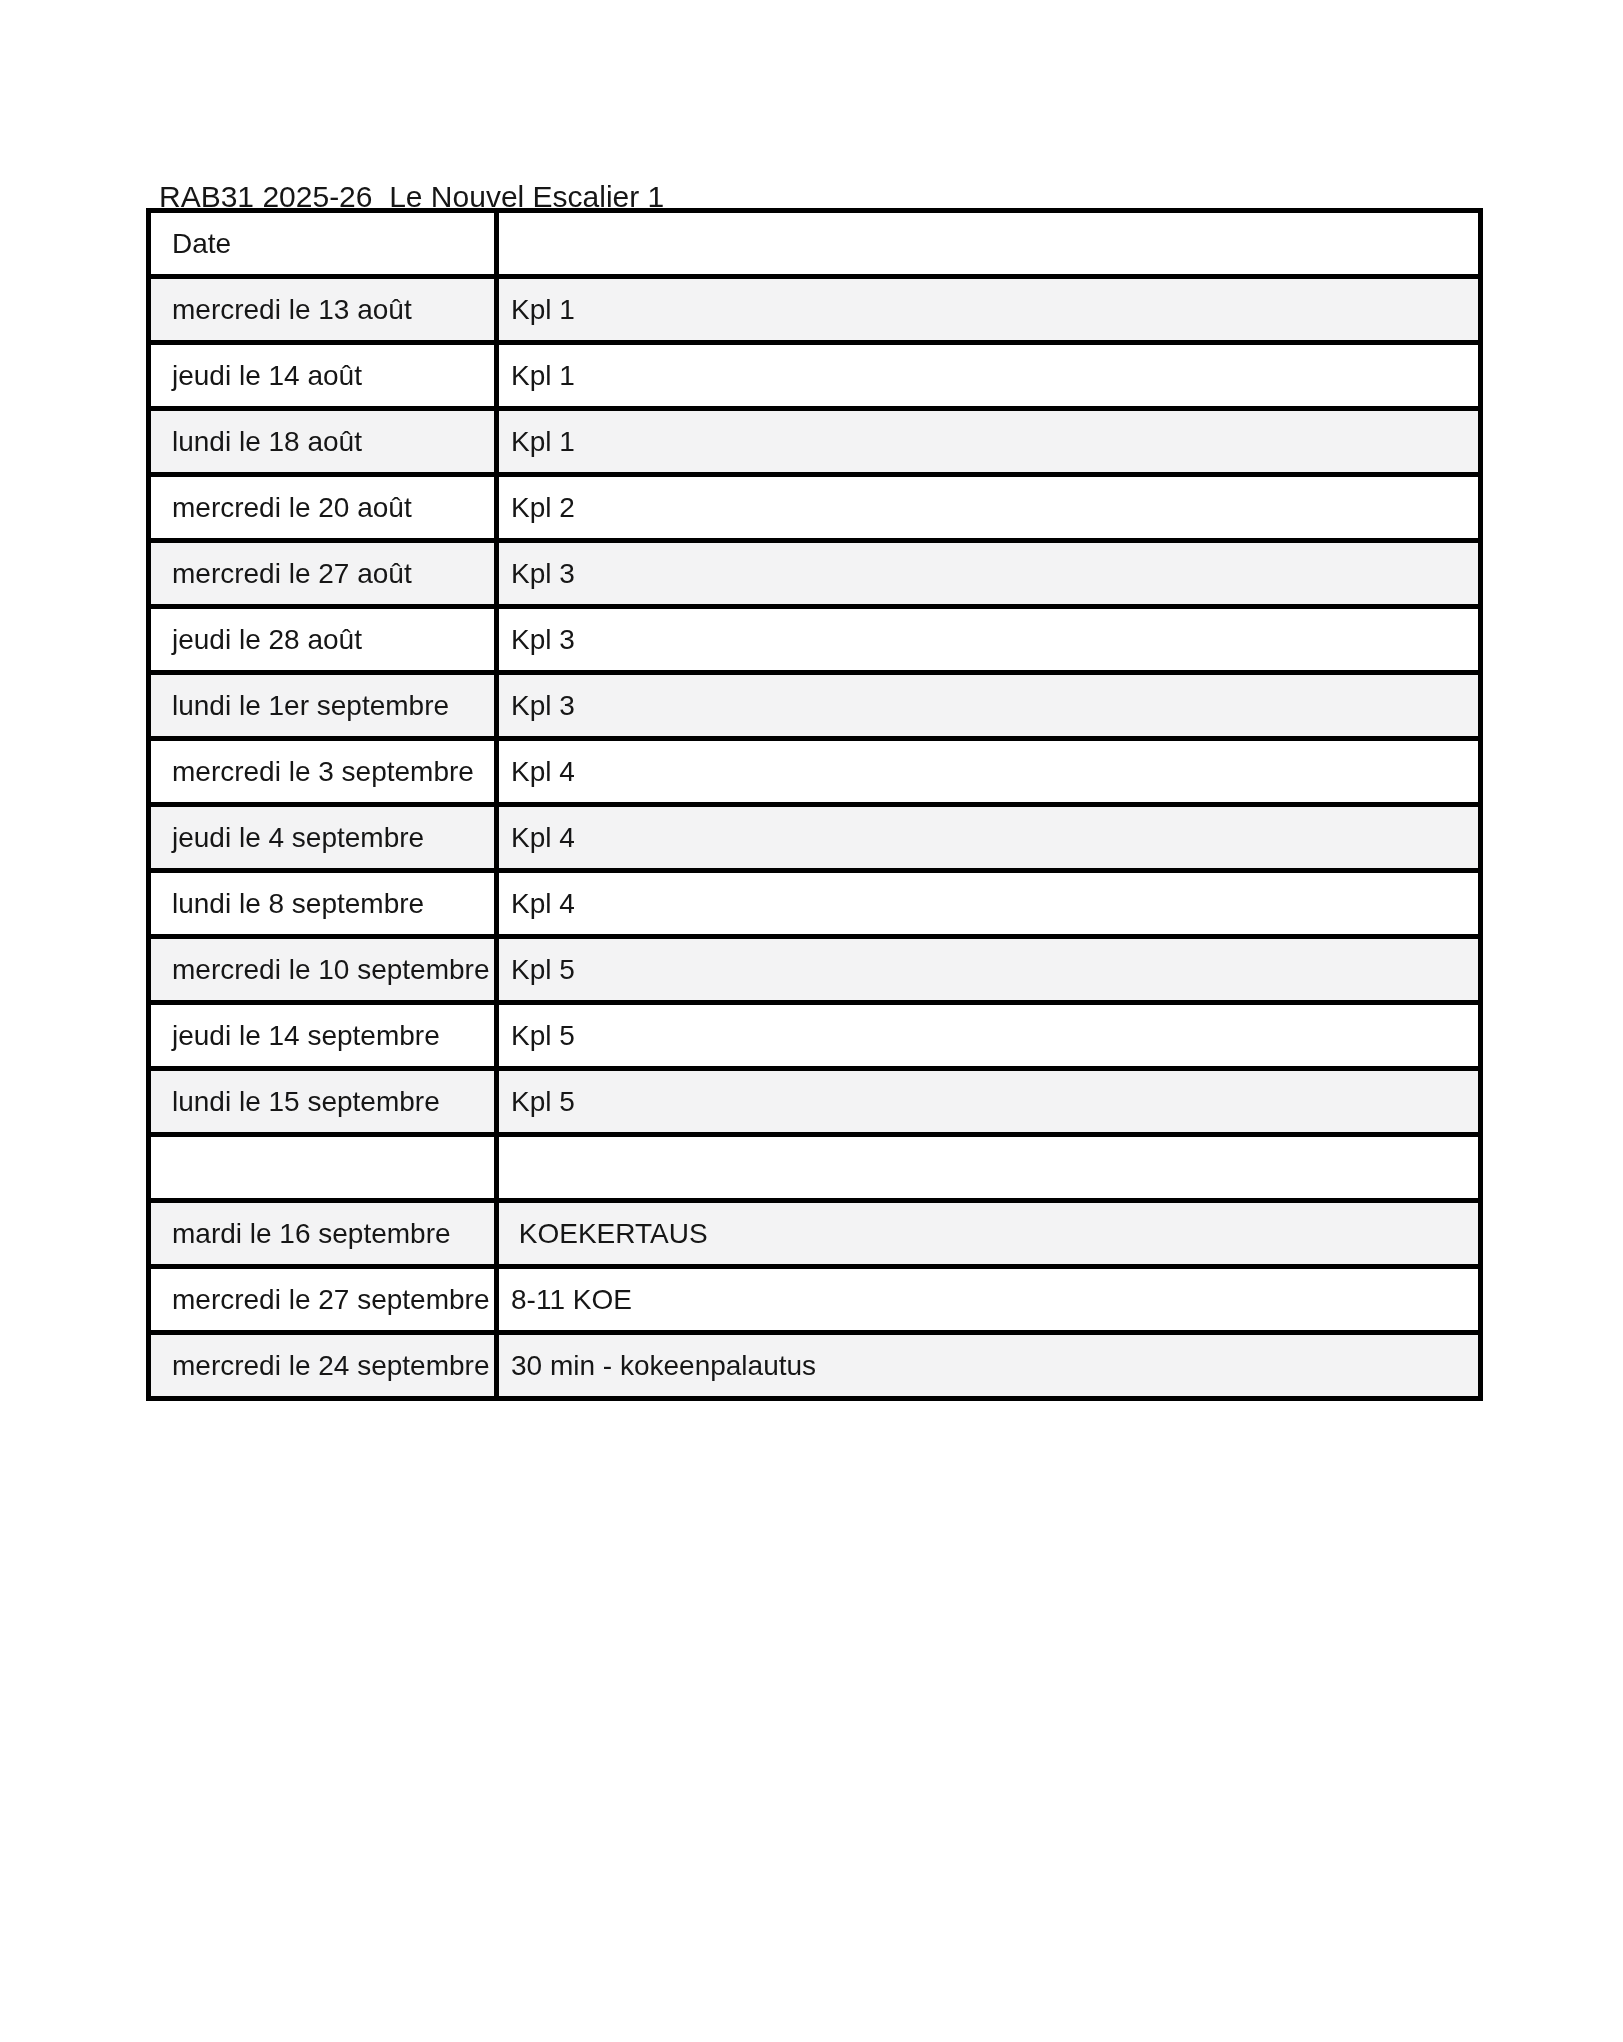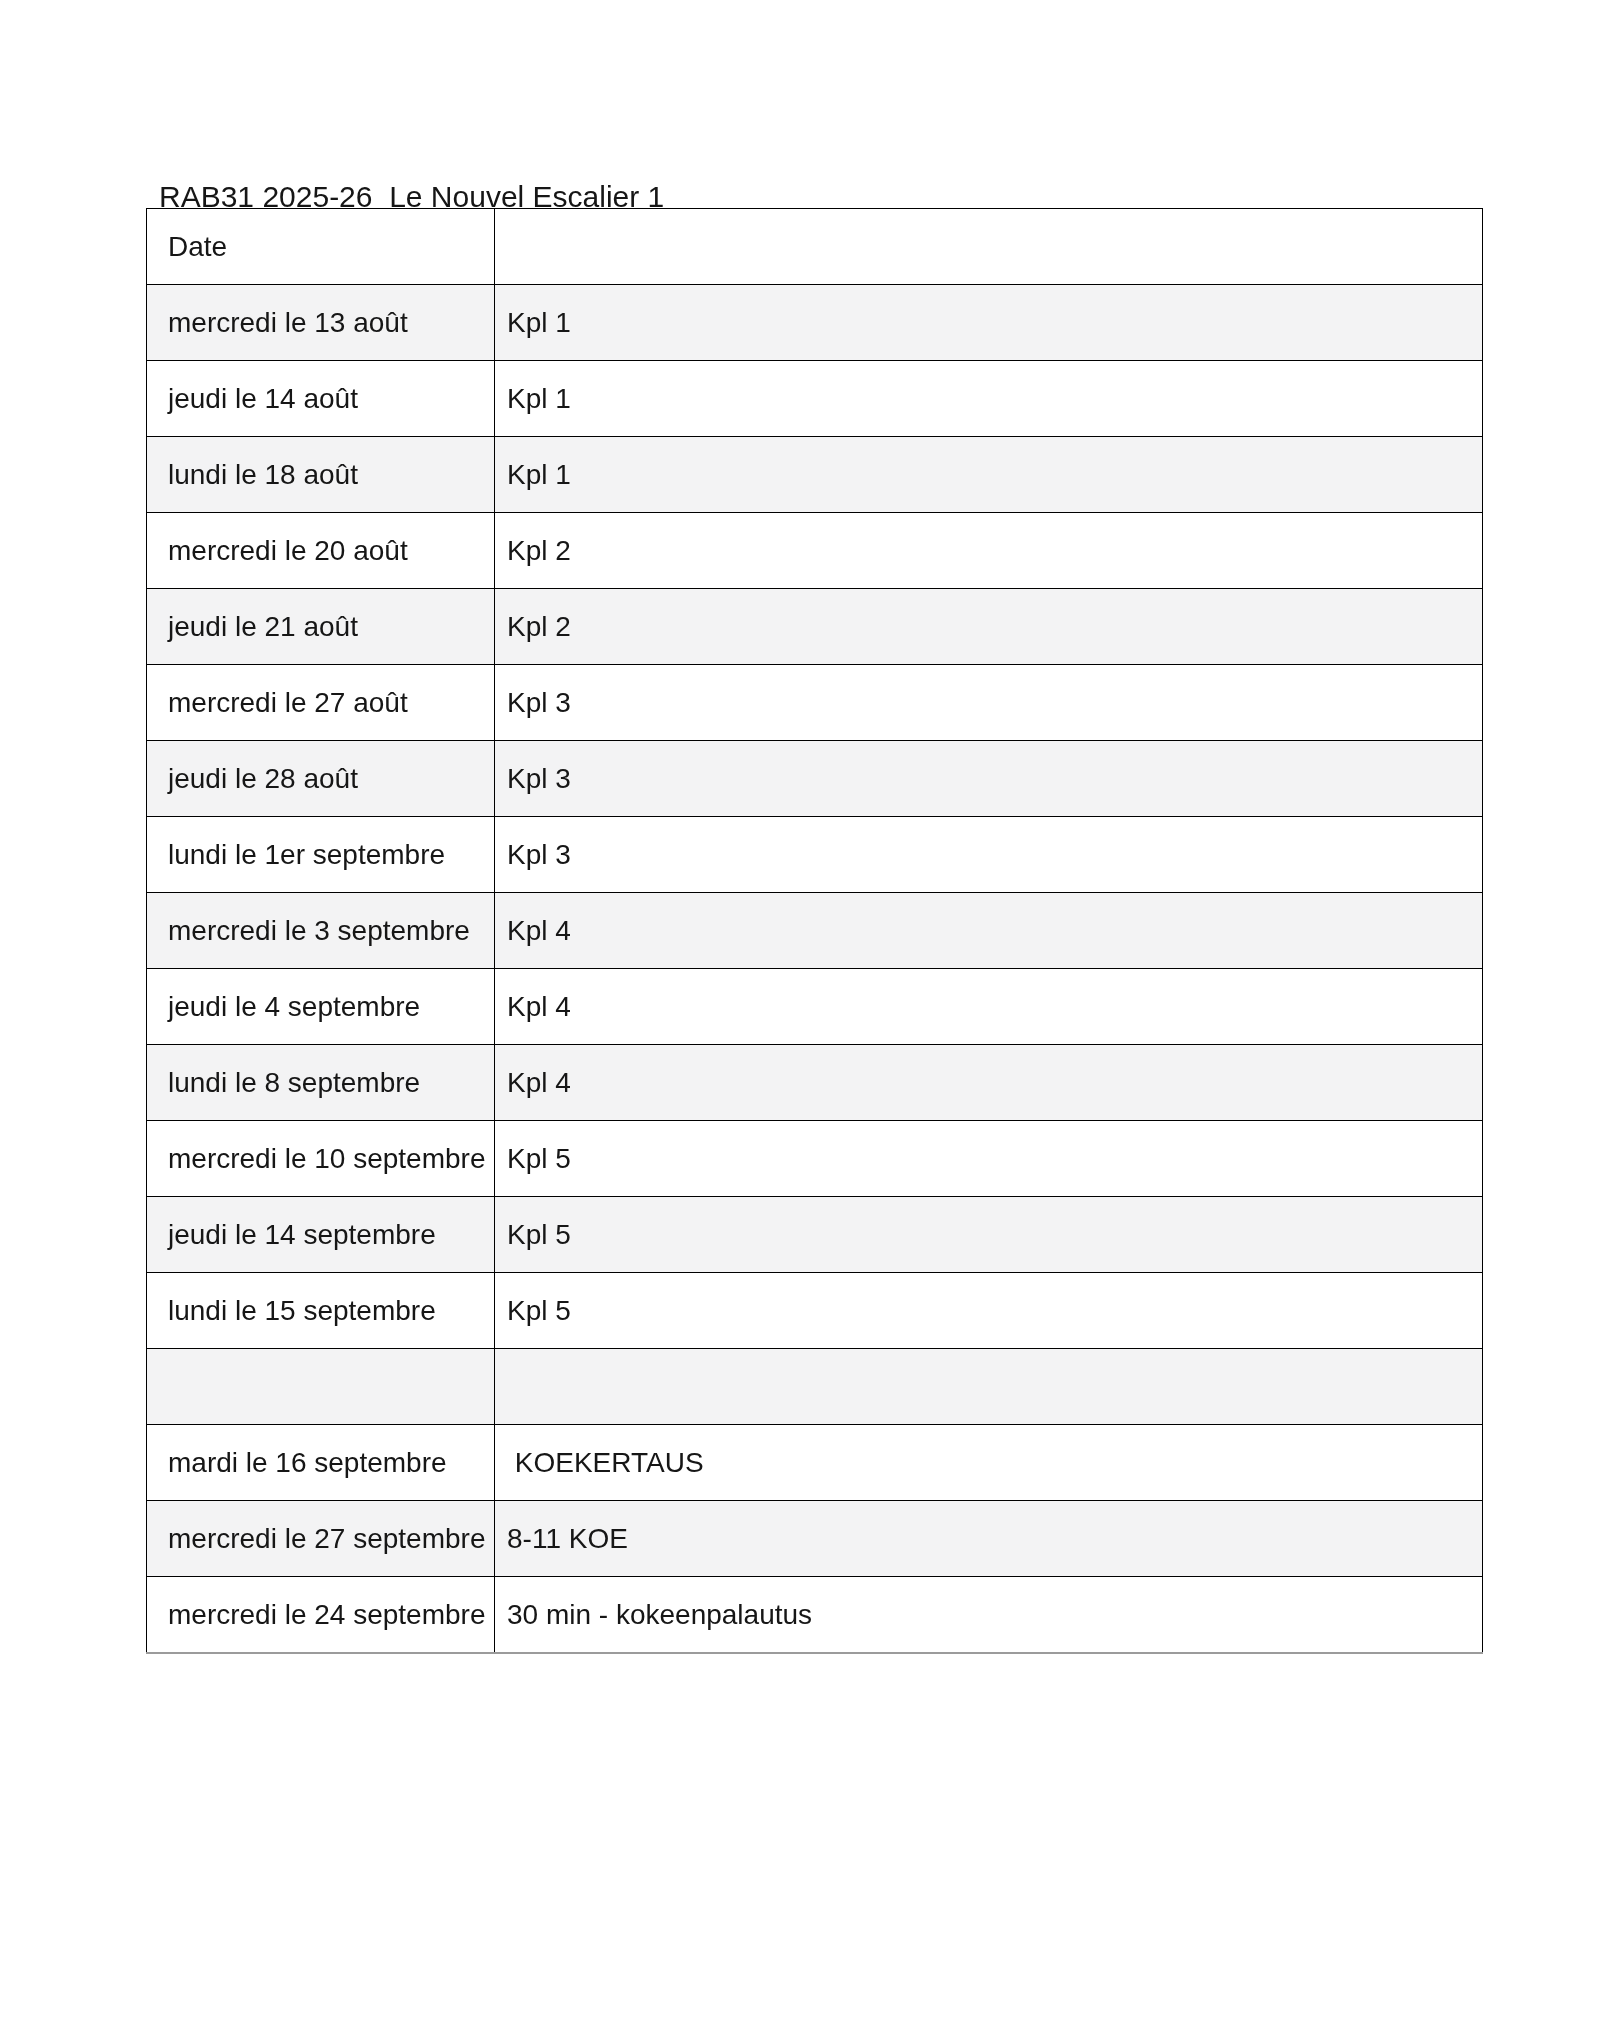--- a/index.html
+++ b/index.html
@@ -29,23 +29,23 @@
     left: 146px;
     top: 208px;
     width: 1337px;
     border-collapse: collapse;
     table-layout: fixed;
     border: 1px solid #a5a5a5;
     border-bottom: 2px solid #9b9b9b;
   }
   table.schedule col.c-date  { width: 348px; }
   table.schedule td, table.schedule th {
-    border: 1px solid #000000;
+    border: 5px solid #000000;
     height: 61px;
-    padding: 7px;
+    padding: 0;
     font-size: 28px;
     font-weight: normal;
     text-align: left;
     vertical-align: middle;
     white-space: pre-wrap;
     overflow: hidden;
     color: #161616;
   }
   table.schedule td:first-child, table.schedule th:first-child {
     padding-left: 21px;
@@ -85,24 +85,20 @@
     <tr>
       <td>jeudi le 14 août</td>
       <td>Kpl 1</td>
     </tr>
     <tr>
       <td>lundi le 18 août</td>
       <td>Kpl 1</td>
     </tr>
     <tr>
       <td>mercredi le 20 août</td>
-      <td>Kpl 2</td>
-    </tr>
-    <tr>
-      <td>jeudi le 21 août</td>
       <td>Kpl 2</td>
     </tr>
     <tr>
       <td>mercredi le 27 août</td>
       <td>Kpl 3</td>
     </tr>
     <tr>
       <td>jeudi le 28 août</td>
       <td>Kpl 3</td>
     </tr>

